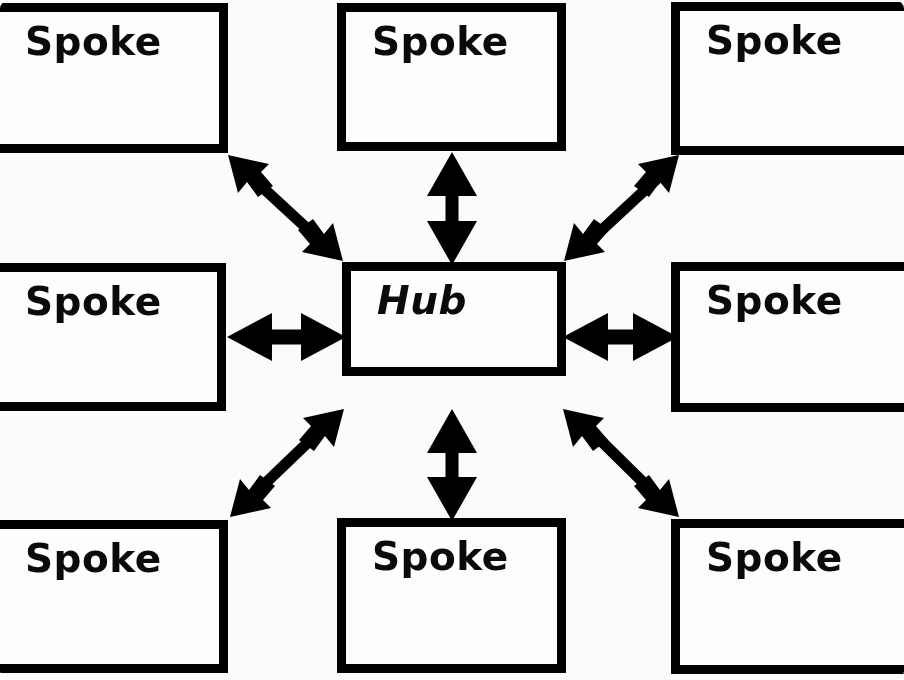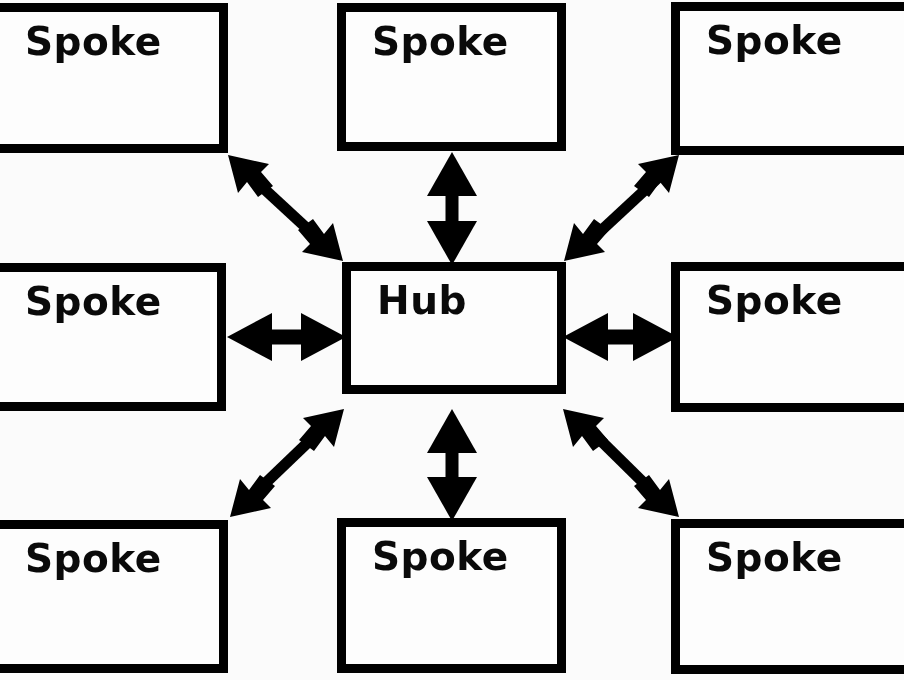--- a/index.html
+++ b/index.html
@@ -8,20 +8,21 @@
     padding: 0;
     background: #ffffff;
   }
   #canvas {
     position: relative;
     width: 904px;
     height: 680px;
     background: #fbfbfb;
     overflow: hidden;
     font-family: "DejaVu Sans", "Liberation Sans", sans-serif;
+    border-radius: 9px;
   }
   .node {
     position: absolute;
     box-sizing: border-box;
     background: #fdfdfd;
     border: 9px solid #000000;
     display: block;
     z-index: 3;
   }
   .node-label {
@@ -34,21 +35,21 @@
     letter-spacing: 0.5px;
     line-height: 1.15;
     white-space: nowrap;
   }
   
   .pos-tl { left: -10px;  top: 3px;   width: 238px; height: 150px; }
   .pos-tc { left: 337px;  top: 3px;   width: 229px; height: 148px; }
   .pos-tr { left: 671px;  top: 2px;   width: 243px; height: 153px; }
 
   .pos-ml { left: -10px;  top: 263px; width: 236px; height: 148px; }
-  .pos-hub{ left: 342px;  top: 262px; width: 224px; height: 132px; }
+  .pos-hub{ left: 342px;  top: 262px; width: 224px; height: 114px; font-style: italic; }
   .pos-mr { left: 671px;  top: 262px; width: 243px; height: 150px; }
 
   .pos-bl { left: -10px;  top: 520px; width: 238px; height: 153px; }
   .pos-bc { left: 337px;  top: 518px; width: 229px; height: 155px; }
   .pos-br { left: 671px;  top: 519px; width: 243px; height: 155px; }
 
   #arrow-layer {
     position: absolute;
     left: 0;
     top: 0;

